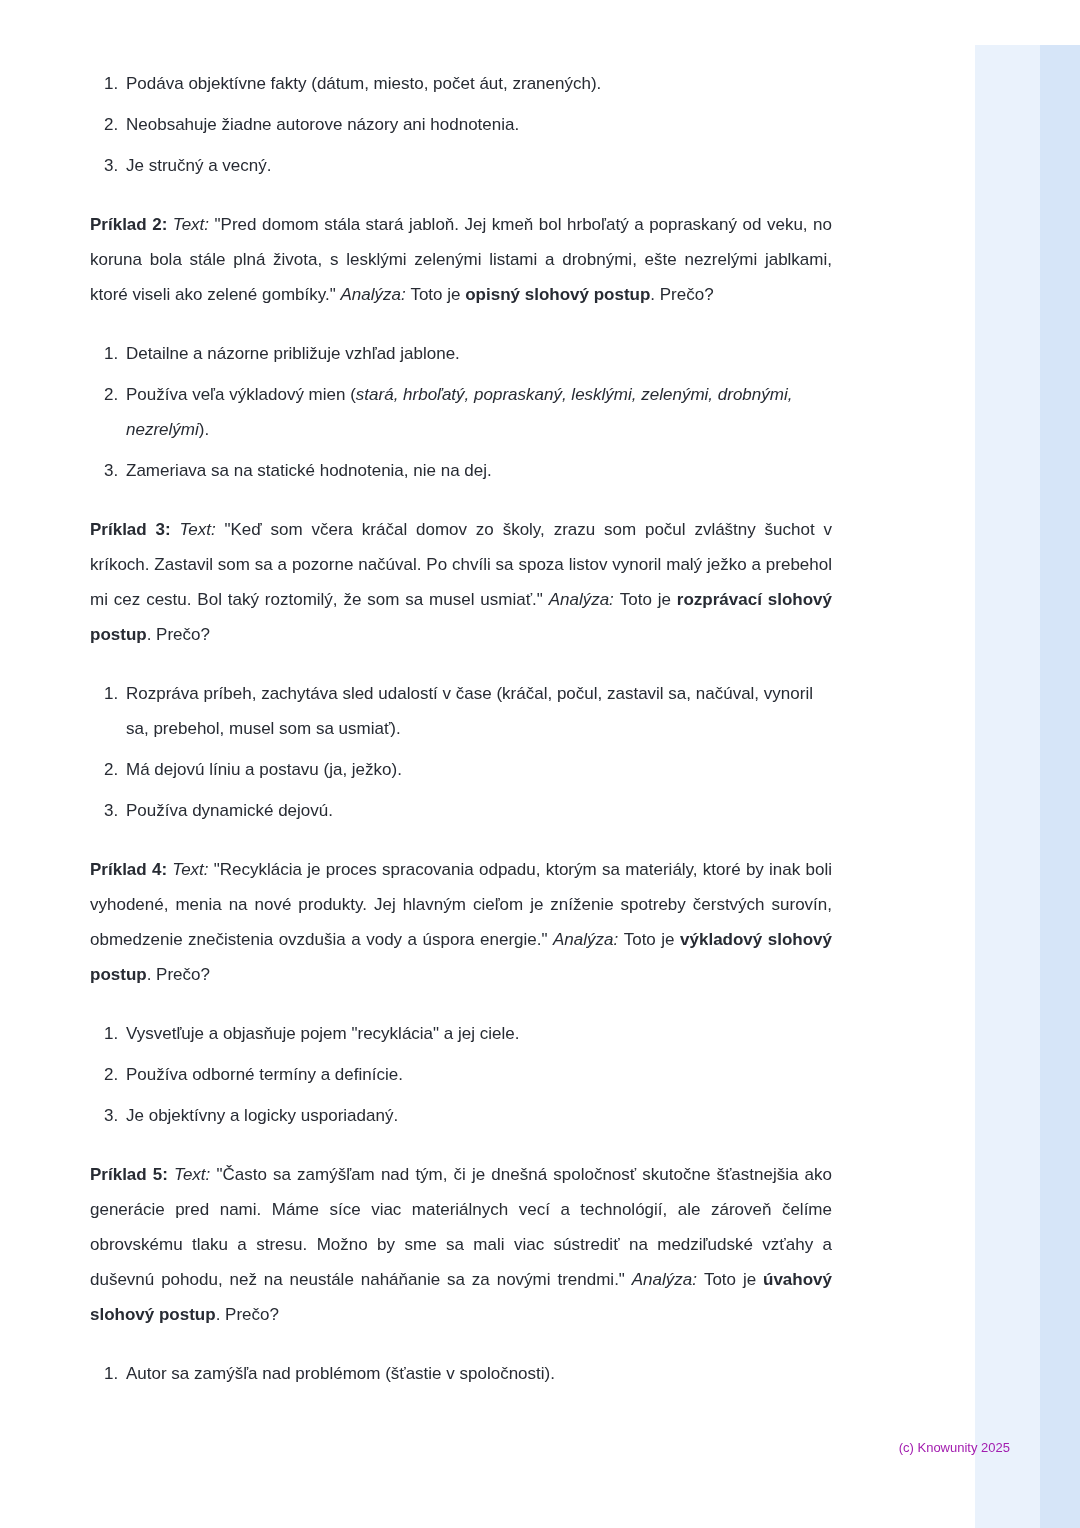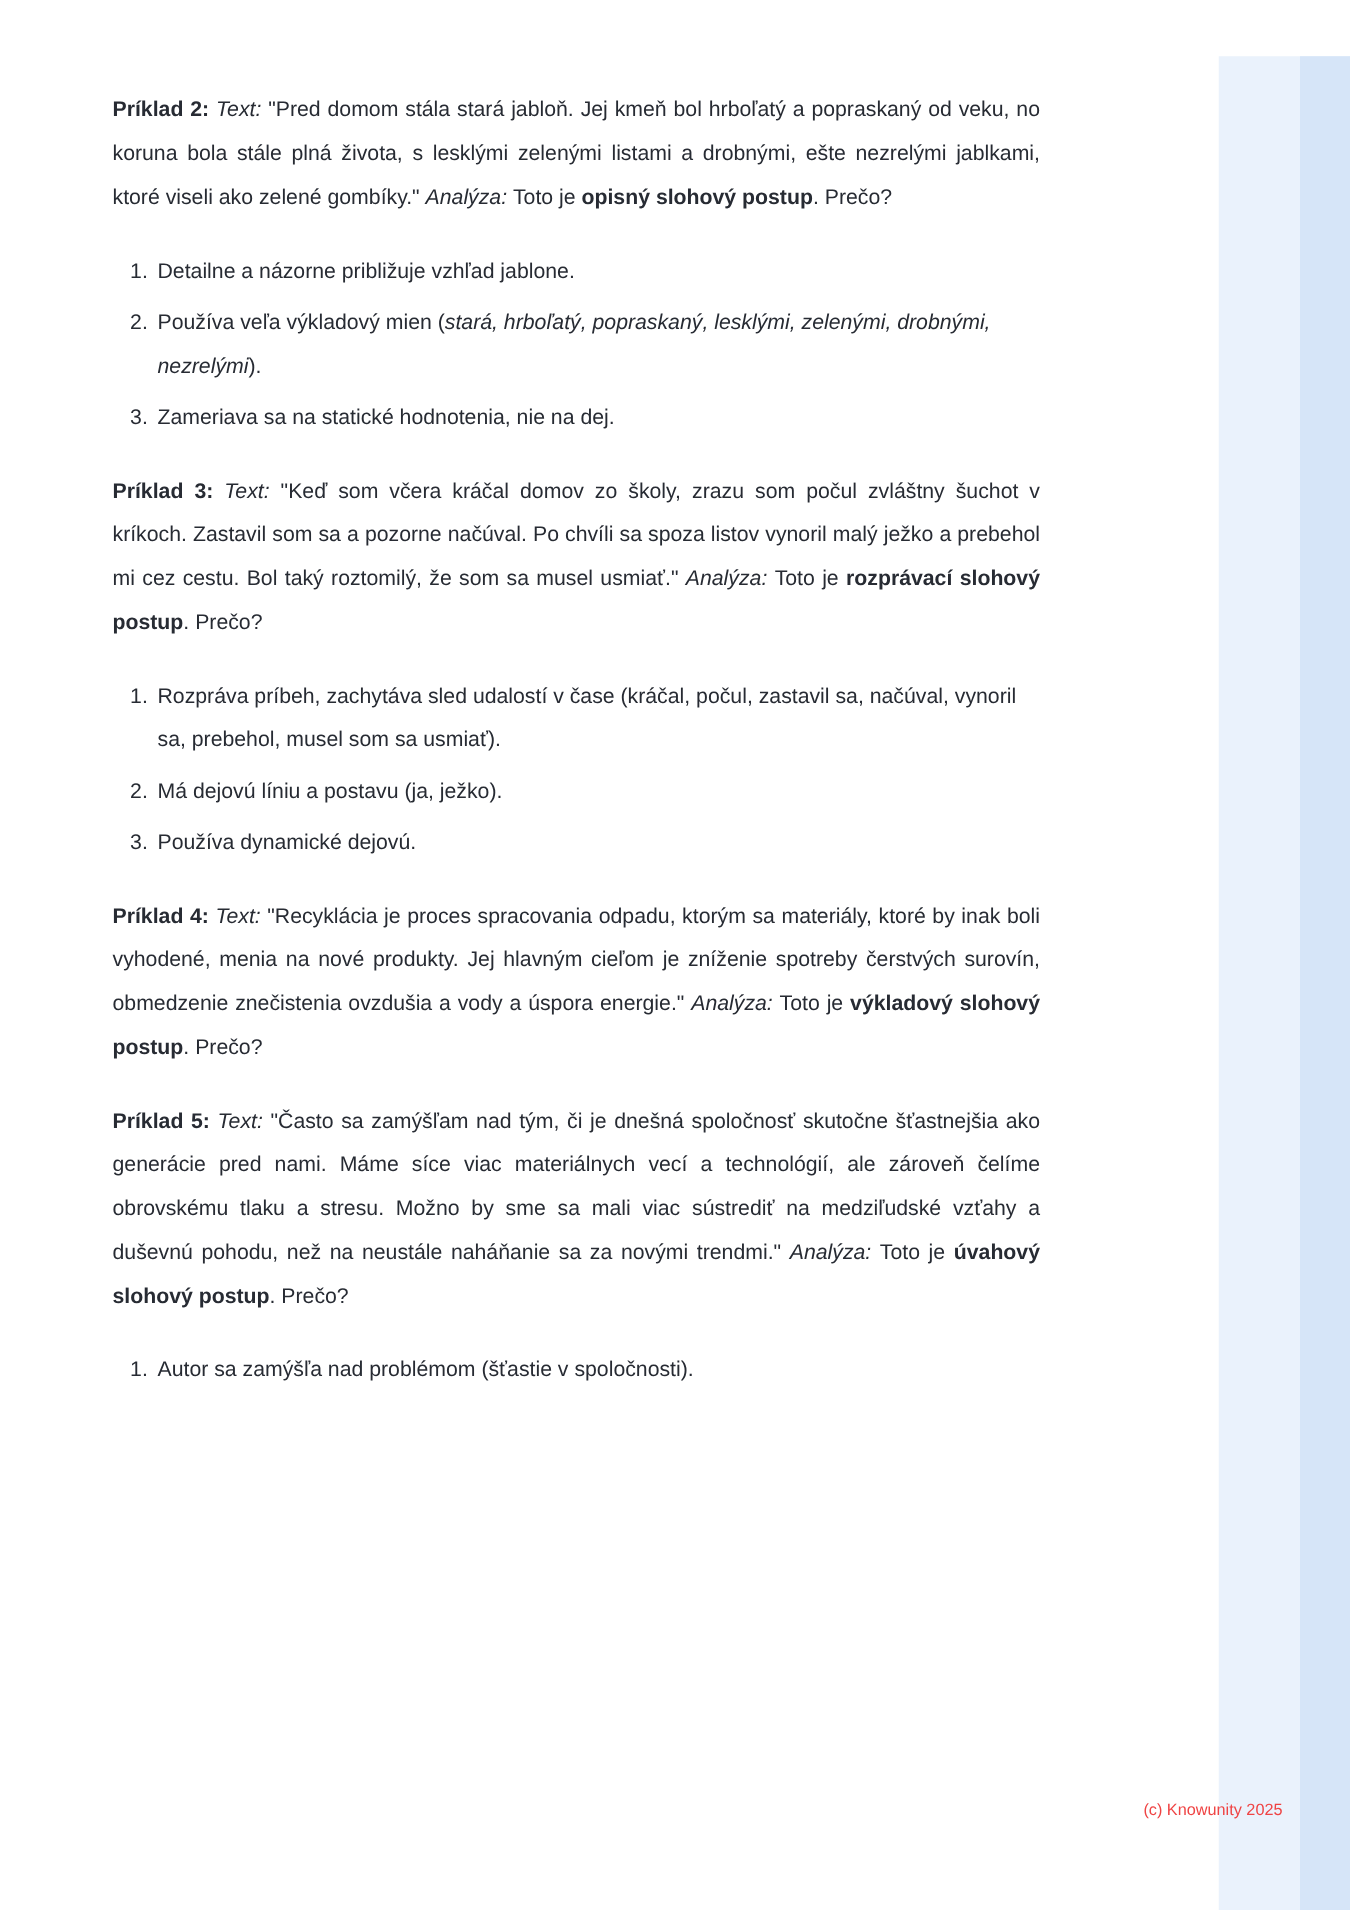--- a/index.html
+++ b/index.html
@@ -51,46 +51,56 @@
   }
   .doc ol.num-list li {
     margin-bottom: 6px;
     padding-left: 3px;
   }
   .b { font-weight: 700; }
   .i { font-style: italic; }
   .watermark {
     position: absolute;
     top: 1440px;
-    right: 54px;
+    right: 70px;
     font-size: 13px;
-    color: #ef4444;
+    color: #a21caf;
     z-index: 5;
     white-space: nowrap;
   }
 </style>
 </head>
 <body>
 
 <div class="page-edge-strip"></div>
 <div class="scrollbar-track"></div>
 
 <main class="doc">
+    <ol class="num-list">
+      <li><span>Podáva objektívne fakty (dátum, miesto, počet áut, zranených).</span></li>
+      <li><span>Neobsahuje žiadne autorove názory ani hodnotenia.</span></li>
+      <li><span>Je stručný a vecný.</span></li>
+    </ol>
     <p class="para"><span class="b">Príklad 2: </span><span class="i">Text: </span><span>"Pred domom stála stará jabloň. Jej kmeň bol hrboľatý a popraskaný od veku, no koruna bola stále plná života, s lesklými zelenými listami a drobnými, ešte nezrelými jablkami, ktoré viseli ako zelené gombíky." </span><span class="i">Analýza: </span><span>Toto je </span><span class="b">opisný slohový postup</span><span>. Prečo?</span></p>
     <ol class="num-list">
       <li><span>Detailne a názorne približuje vzhľad jablone.</span></li>
       <li><span>Používa veľa výkladový mien (</span><span class="i">stará, hrboľatý, popraskaný, lesklými, zelenými, drobnými, nezrelými</span><span>).</span></li>
       <li><span>Zameriava sa na statické hodnotenia, nie na dej.</span></li>
     </ol>
     <p class="para"><span class="b">Príklad 3: </span><span class="i">Text: </span><span>"Keď som včera kráčal domov zo školy, zrazu som počul zvláštny šuchot v kríkoch. Zastavil som sa a pozorne načúval. Po chvíli sa spoza listov vynoril malý ježko a prebehol mi cez cestu. Bol taký roztomilý, že som sa musel usmiať." </span><span class="i">Analýza: </span><span>Toto je </span><span class="b">rozprávací slohový postup</span><span>. Prečo?</span></p>
     <ol class="num-list">
       <li><span>Rozpráva príbeh, zachytáva sled udalostí v čase (kráčal, počul, zastavil sa, načúval, vynoril sa, prebehol, musel som sa usmiať).</span></li>
       <li><span>Má dejovú líniu a postavu (ja, ježko).</span></li>
       <li><span>Používa dynamické dejovú.</span></li>
     </ol>
     <p class="para"><span class="b">Príklad 4: </span><span class="i">Text: </span><span>"Recyklácia je proces spracovania odpadu, ktorým sa materiály, ktoré by inak boli vyhodené, menia na nové produkty. Jej hlavným cieľom je zníženie spotreby čerstvých surovín, obmedzenie znečistenia ovzdušia a vody a úspora energie." </span><span class="i">Analýza: </span><span>Toto je </span><span class="b">výkladový slohový postup</span><span>. Prečo?</span></p>
+    <ol class="num-list">
+      <li><span>Vysvetľuje a objasňuje pojem "recyklácia" a jej ciele.</span></li>
+      <li><span>Používa odborné termíny a definície.</span></li>
+      <li><span>Je objektívny a logicky usporiadaný.</span></li>
+    </ol>
     <p class="para"><span class="b">Príklad 5: </span><span class="i">Text: </span><span>"Často sa zamýšľam nad tým, či je dnešná spoločnosť skutočne šťastnejšia ako generácie pred nami. Máme síce viac materiálnych vecí a technológií, ale zároveň čelíme obrovskému tlaku a stresu. Možno by sme sa mali viac sústrediť na medziľudské vzťahy a duševnú pohodu, než na neustále naháňanie sa za novými trendmi." </span><span class="i">Analýza: </span><span>Toto je </span><span class="b">úvahový slohový postup</span><span>. Prečo?</span></p>
     <ol class="num-list">
       <li><span>Autor sa zamýšľa nad problémom (šťastie v spoločnosti).</span></li>
     </ol>
   </main>
 
 <div class="watermark">(c) Knowunity 2025</div>
 
 </body></html>

